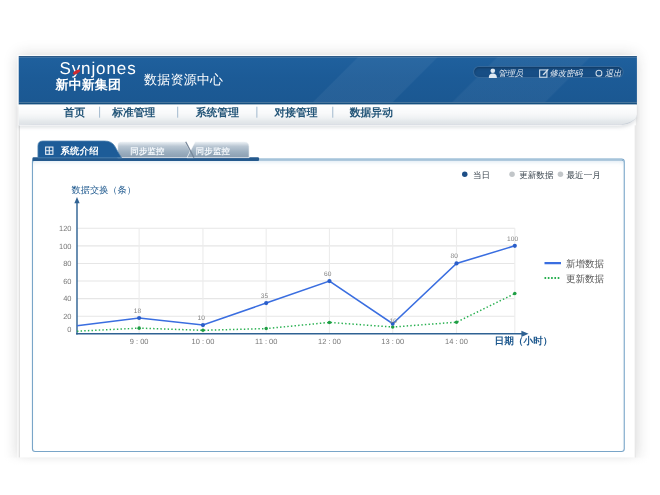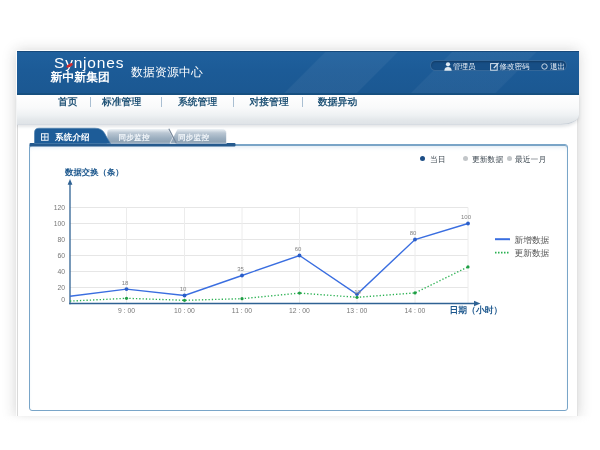--- a/index.html
+++ b/index.html
@@ -16,40 +16,40 @@
       background:
         linear-gradient(135deg, rgba(255,255,255,0) 51%, rgba(255,255,255,0.05) 51.3%, rgba(255,255,255,0.05) 63%, rgba(255,255,255,0) 63.3%),
         linear-gradient(135deg, rgba(255,255,255,0) 72%, rgba(255,255,255,0.045) 72.3%, rgba(255,255,255,0.045) 86%, rgba(255,255,255,0) 86.3%);
   }
   #logo1 { position:absolute; left:25px; top:1.5px; color:#fff; font-size:15.5px; font-weight:normal; letter-spacing:0.8px;margin-left:12px; }
   #logo1 .red { position:absolute; left:11.5px; top:10.5px; width:7px; height:2.6px; background:#cc2a30; border-radius:50%; transform:rotate(-30deg); }
   #logo2 { position:absolute; left:33.5px; top:18px; color:#fff; font-size:11.8px; font-weight:bold; letter-spacing:0.1px; }
   #prodname { position:absolute; left:102px; top:12.5px; color:#fff; font-size:11.8px; letter-spacing:0.2px;margin-left:12px; }
   #userpill { position:absolute; left:413px; top:7.8px; width:137px; height:11.5px; background:#174e85; border:1px solid rgba(130,170,205,0.28);
               border-radius:7px; box-shadow:inset 0 1px 2px rgba(0,0,0,0.25); color:#e8eef5; font-size:7.5px; }
-  #userpill span { position:absolute; top:1.6px; white-space:nowrap; }
+  #userpill span { position:absolute; top:1.6px; white-space:nowrap;font-style:italic; }
   #userpill svg { position:absolute; top:1.4px; }
   
   #navline { position:absolute; left:0; top:43px; width:562px; height:2px; background:#175080; }
-  #navstrip { position:absolute; left:0; top:45px; width:562px; height:30px;
+  #navstrip { position:absolute; left:0; top:45px; width:562px; height:19px;
            background:linear-gradient(180deg,#ffffff 0%, #f8f9fa 45%, #eef1f3 70%, #e4e8eb 85%, #dfe3e7 100%);
            border-radius:0 0 18px 0 / 0 0 10px 0; border-bottom:1px solid rgba(175,185,198,0.5); box-shadow:0 2px 3px rgba(90,100,110,0.16); }
   #navstrip .it { position:absolute; top:0.5px; white-space:nowrap; color:#235578; font-size:9.8px; font-weight:bold; }
   #navstrip .sep { position:absolute; top:2px; width:1px; height:10px; background:#aabfd2; }
   
   #panel { position:absolute; left:12px; top:94px; width:539px; height:266.5px; background:#fff;
            border:1px solid #79a5c8; border-radius:3px;
            box-shadow: inset 0 1px 0 #7aa4c6, inset 0 4px 4px -2px rgba(150,185,215,0.35); }
   
   #tabs { position:absolute; left:12px; top:77px; width:212px; height:21px; }
   
   .tdot { position:absolute; width:5px; height:5px; border-radius:50%; top:105.5px; }
   .tltx { position:absolute; top:104px; font-size:7.8px; color:#3c4750; }
   
-  #ytitle { position:absolute; left:31px; top:116.5px; font-size:8.4px; font-weight:bold; color:#1c578d; letter-spacing:0px;padding-left:17px; }
+  #ytitle { position:absolute; left:31px; top:116.5px; font-size:8.4px; font-weight:normal; color:#1c578d; letter-spacing:0px;padding-left:17px; }
   #chart { position:absolute; left:0px; top:126px; width:562px; height:145px; }
   
   #note { position:absolute; left:52px; top:304px; font-size:7.1px; color:#6b6b6b; letter-spacing:-0.32px; white-space:nowrap; }
   #note b { color:#cc3b35; font-weight:bold; }
 </style>
 </head>
 <body>
 <div id="stage">
   <div id="card">
     <div id="topwhite"></div>

